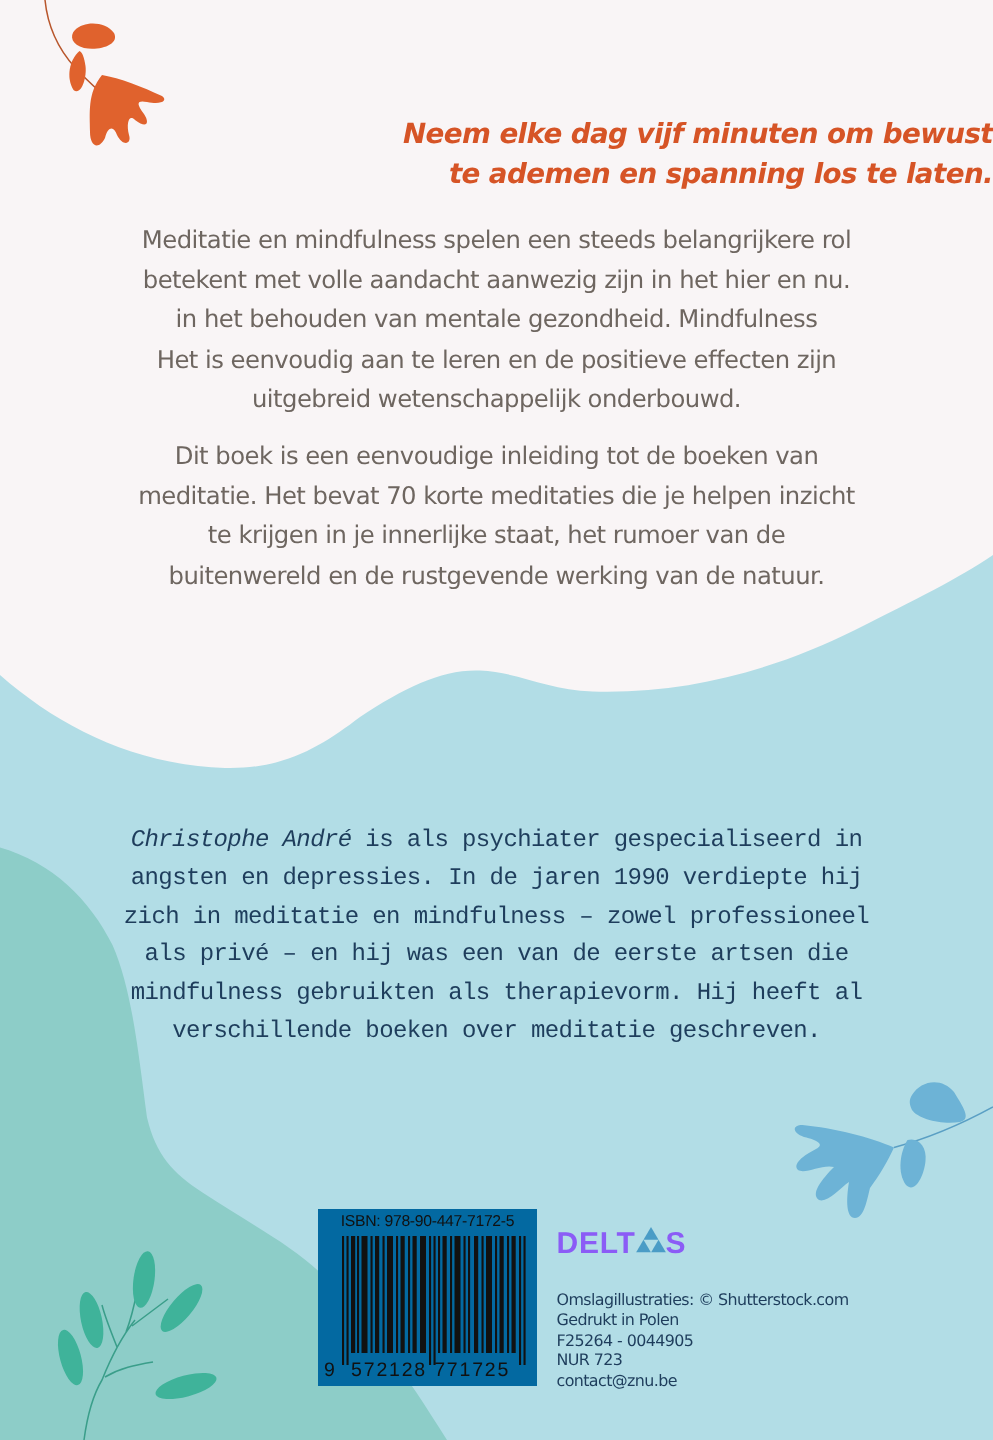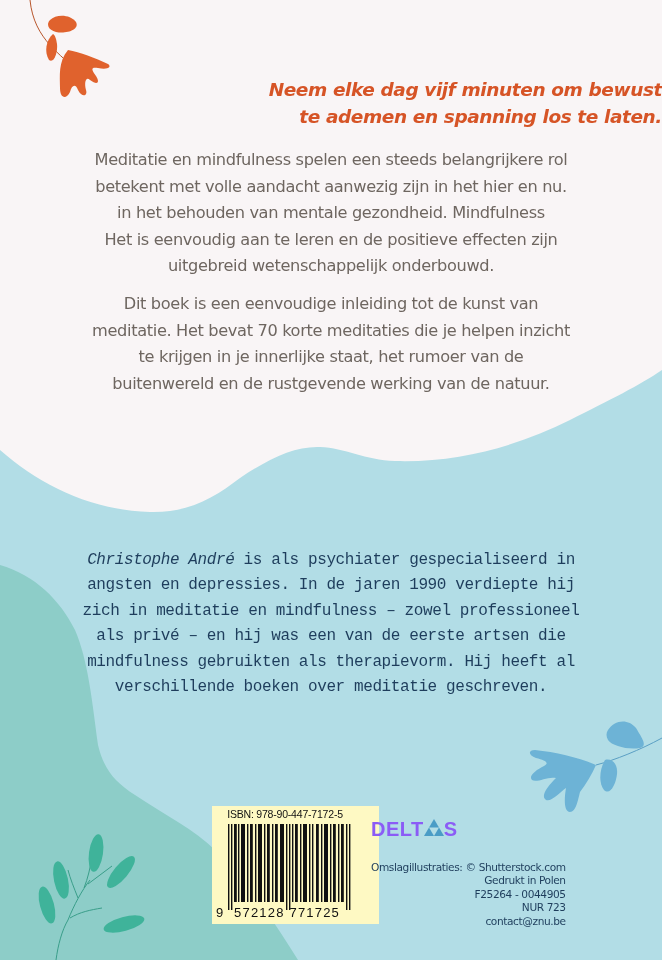--- a/index.html
+++ b/index.html
@@ -7,27 +7,27 @@
   .bg-svg { position: absolute; left: 0; top: 0; width: 662px; height: 960px; }
   .tagline { position: absolute; left: 0; width: 662px; top: 76px; text-align: right; color: #d65426; font-family: "DejaVu Sans", sans-serif; font-style: italic; font-weight: bold; font-size: 18.5px; line-height: 27px; letter-spacing: -0.4px; }
   .tagline span { display: block; }
   .para { position: absolute; left: 0; width: 662px; text-align: center; color: #6e6660; font-family: "DejaVu Sans", sans-serif; font-size: 16.2px; line-height: 26.5px; letter-spacing: -0.35px; }
   .para span { display: block; white-space: nowrap; }
   .para1 { top: 147px; }
   .para2 { top: 291px; }
   .bio { position: absolute; left: 0; width: 662px; top: 548px; text-align: center; color: #1e3d5c; font-family: Liberation Mono, monospace; font-size: 16px; line-height: 25.4px; letter-spacing: -0.4px; }
   .bio span.line { display: block; white-space: nowrap; }
   .bio em { font-style: italic; }
-  .barcode { position: absolute; left: 212px; top: 806px; width: 167px; height: 118px; background: #fef9c3; }
+  .barcode { position: absolute; left: 212px; top: 806px; width: 146px; height: 118px; background: #0369a1; }
   .barcode .isbn { position: absolute; top: 2px; left: 0; width: 146px; text-align: center; font-family: "Liberation Sans", sans-serif; font-size: 10.5px; color: #111; letter-spacing: -0.2px; }
   .barcode .bars { position: absolute; left: 16px; top: 18px; width: 124px; height: 86px; }
   .barcode .digits { position: absolute; left: 4px; top: 100px; width: 140px; font-family: "Liberation Sans", sans-serif; font-size: 13px; color: #111; letter-spacing: 1.2px; line-height: 14px; }
   .deltas { position: absolute; left: 371px; top: 818px; font-family: "Liberation Sans", sans-serif; font-weight: bold; font-size: 20px; color: #8b5cf6; letter-spacing: 0.5px; }
   .deltas .tri { display: inline-block; vertical-align: baseline; }
-  .imprint { position: absolute; left: 371px; top: 861px; font-family: "DejaVu Sans", sans-serif; font-size: 10.6px; line-height: 13.4px; color: #1e3d5c; letter-spacing: -0.4px; text-align: right; }
+  .imprint { position: absolute; left: 371px; top: 861px; font-family: "DejaVu Sans", sans-serif; font-size: 10.6px; line-height: 13.4px; color: #1e3d5c; letter-spacing: -0.4px; }
   .imprint span { display: block; white-space: nowrap; }
 </style>
 </head>
 <body>
 
 <svg class="bg-svg" viewBox="0 0 662 960" xmlns="http://www.w3.org/2000/svg">
 
   <path fill="#b2dde6" d="M0,450 C40,485 90,510 150,512 C190,513 215,497 240,478 C270,458 295,446 320,447 C345,448 365,460 395,461 C460,463 520,445 570,420 C610,400 640,385 662,370 L662,960 L0,960 Z"></path>
 
   <path fill="#8dcdc8" d="M0,565 C35,575 60,600 75,630 C88,660 92,700 98,745 C104,770 115,782 135,795 C165,815 195,830 215,850 C245,880 270,915 298,960 L0,960 Z"></path>
@@ -63,21 +63,21 @@
 
 <div class="para para1">
   <span>Meditatie en mindfulness spelen een steeds belangrijkere rol</span>
   <span>betekent met volle aandacht aanwezig zijn in het hier en nu.</span>
   <span>in het behouden van mentale gezondheid. Mindfulness</span>
   <span>Het is eenvoudig aan te leren en de positieve effecten zijn</span>
   <span>uitgebreid wetenschappelijk onderbouwd.</span>
 </div>
 
 <div class="para para2">
-  <span>Dit boek is een eenvoudige inleiding tot de kunst van</span>
+  <span>Dit boek is een eenvoudige inleiding tot de boeken van</span>
   <span>meditatie. Het bevat 70 korte meditaties die je helpen inzicht</span>
   <span>te krijgen in je innerlijke staat, het rumoer van de</span>
   <span>buitenwereld en de rustgevende werking van de natuur.</span>
 </div>
 
 <div class="bio">
   <span class="line"><em>Christophe André</em><span> is als psychiater gespecialiseerd in</span></span>
   <span class="line">angsten en depressies. In de jaren 1990 verdiepte hij</span>
   <span class="line">zich in meditatie en mindfulness – zowel professioneel</span>
   <span class="line">als privé – en hij was een van de eerste artsen die</span>

